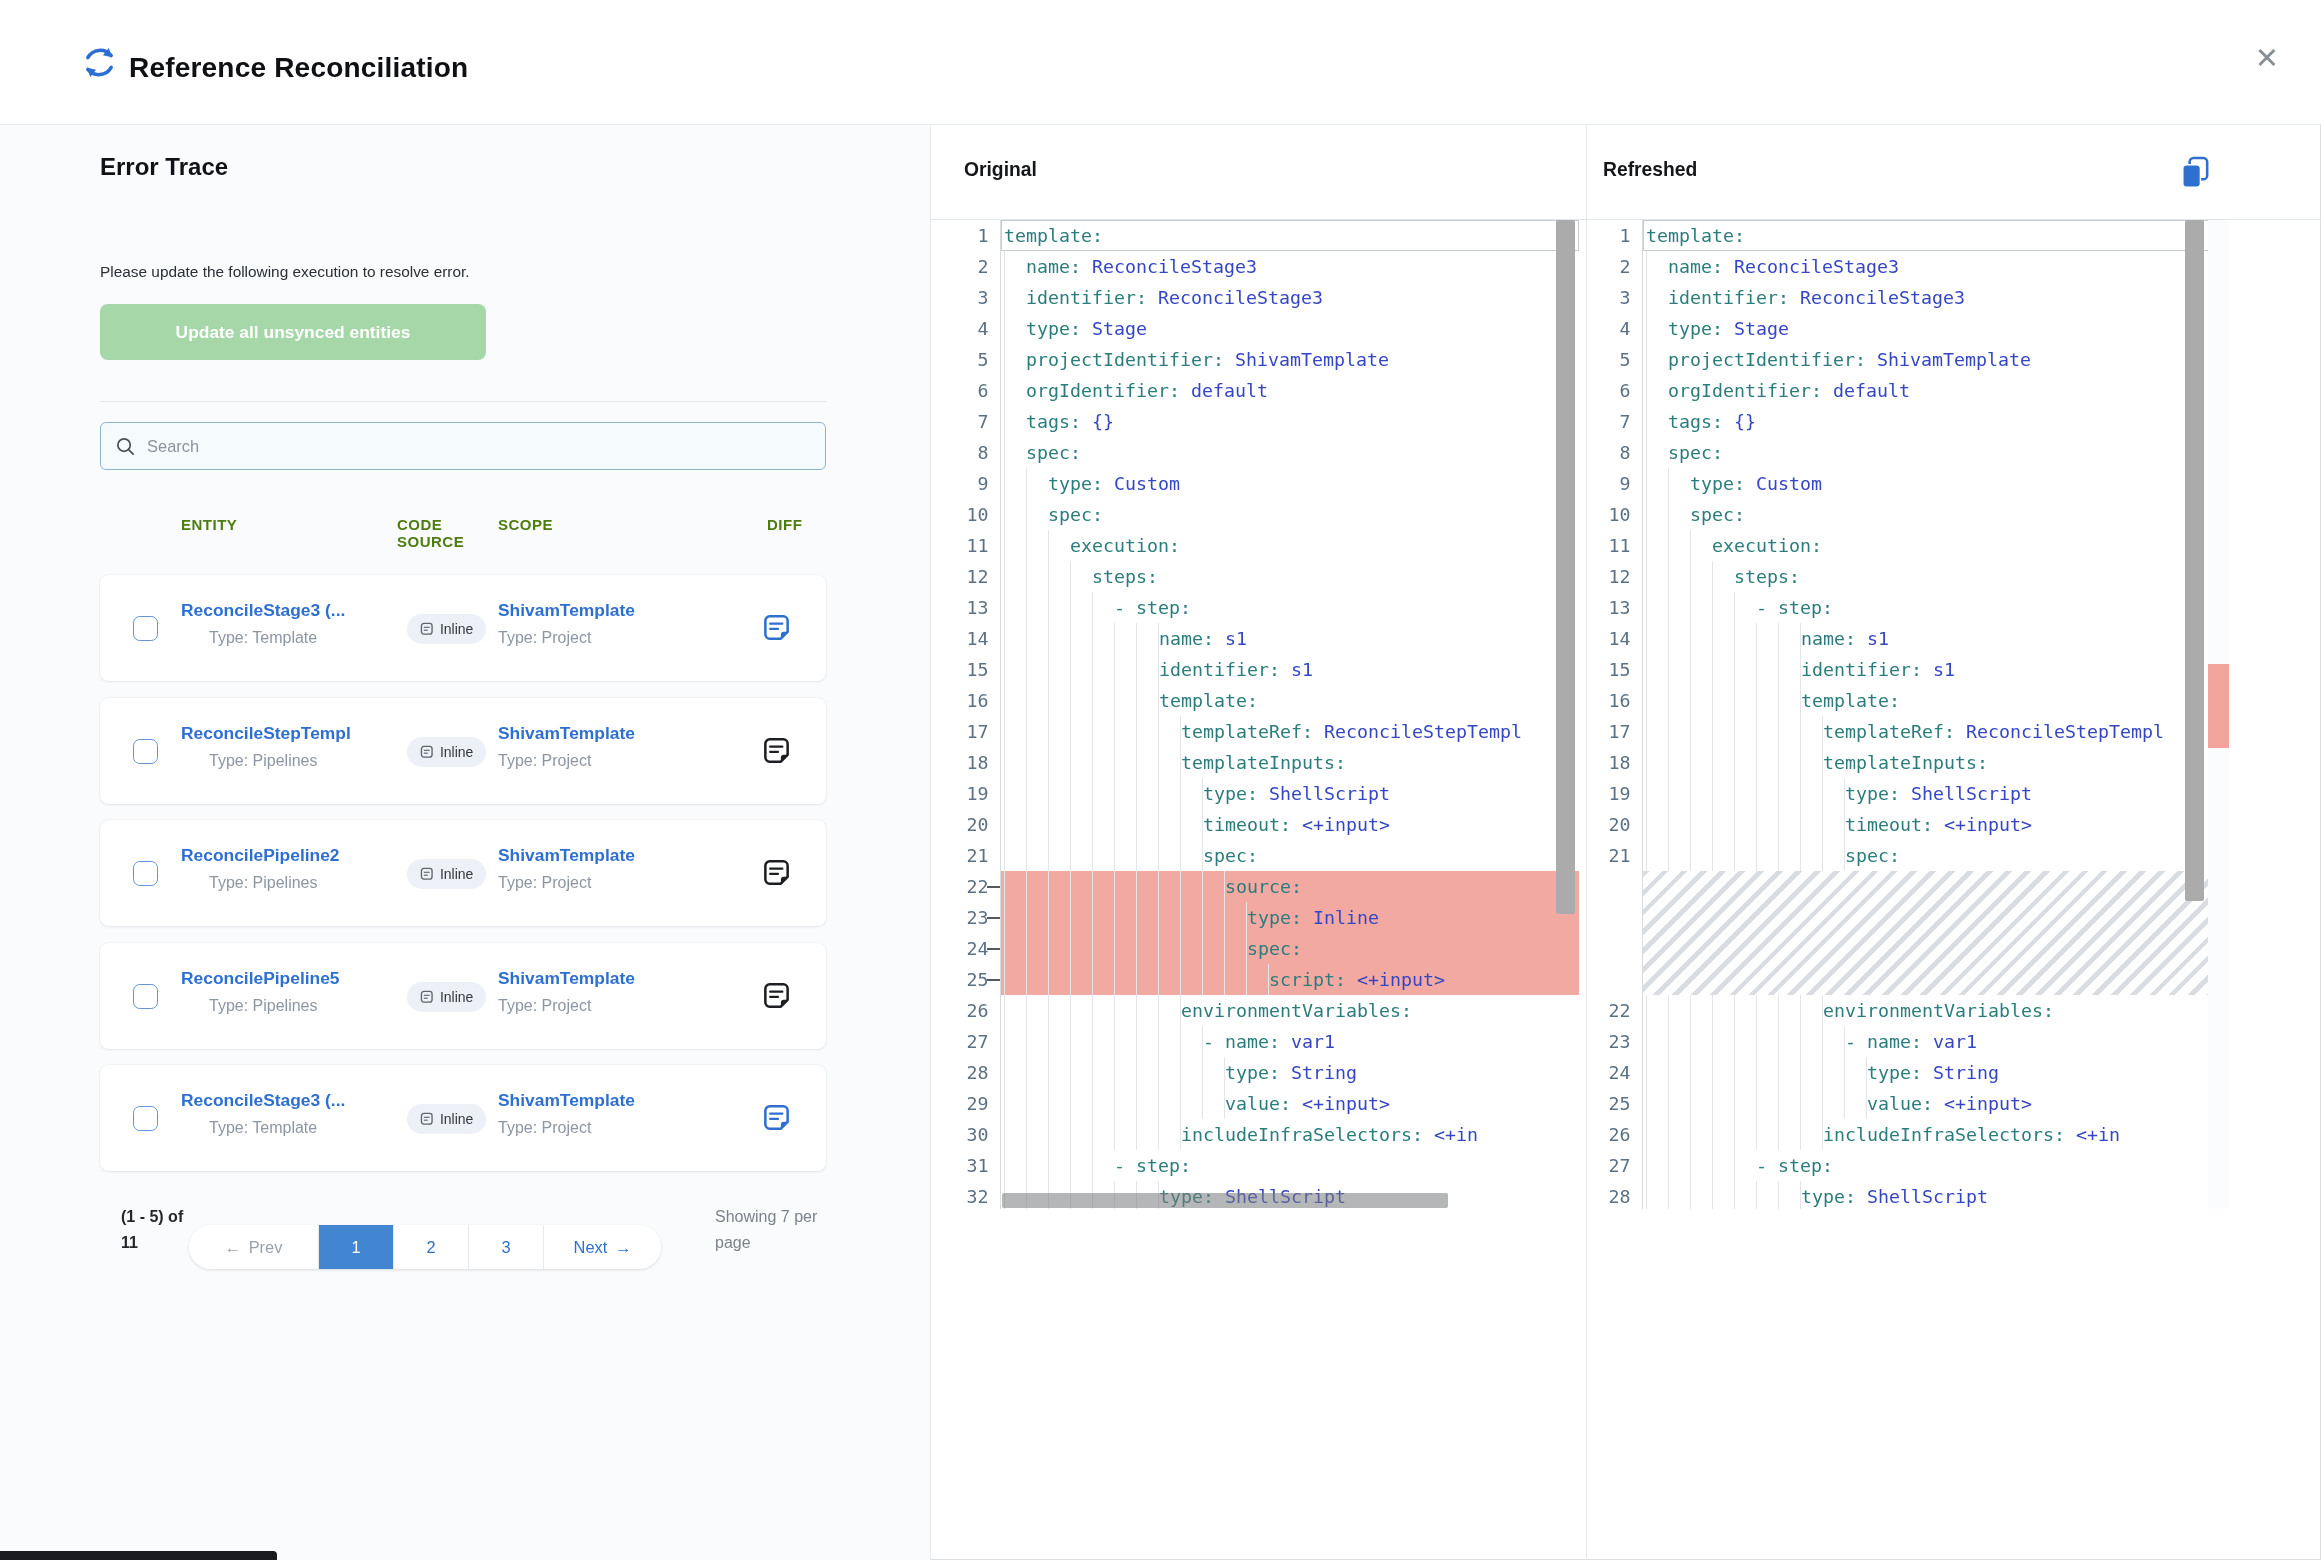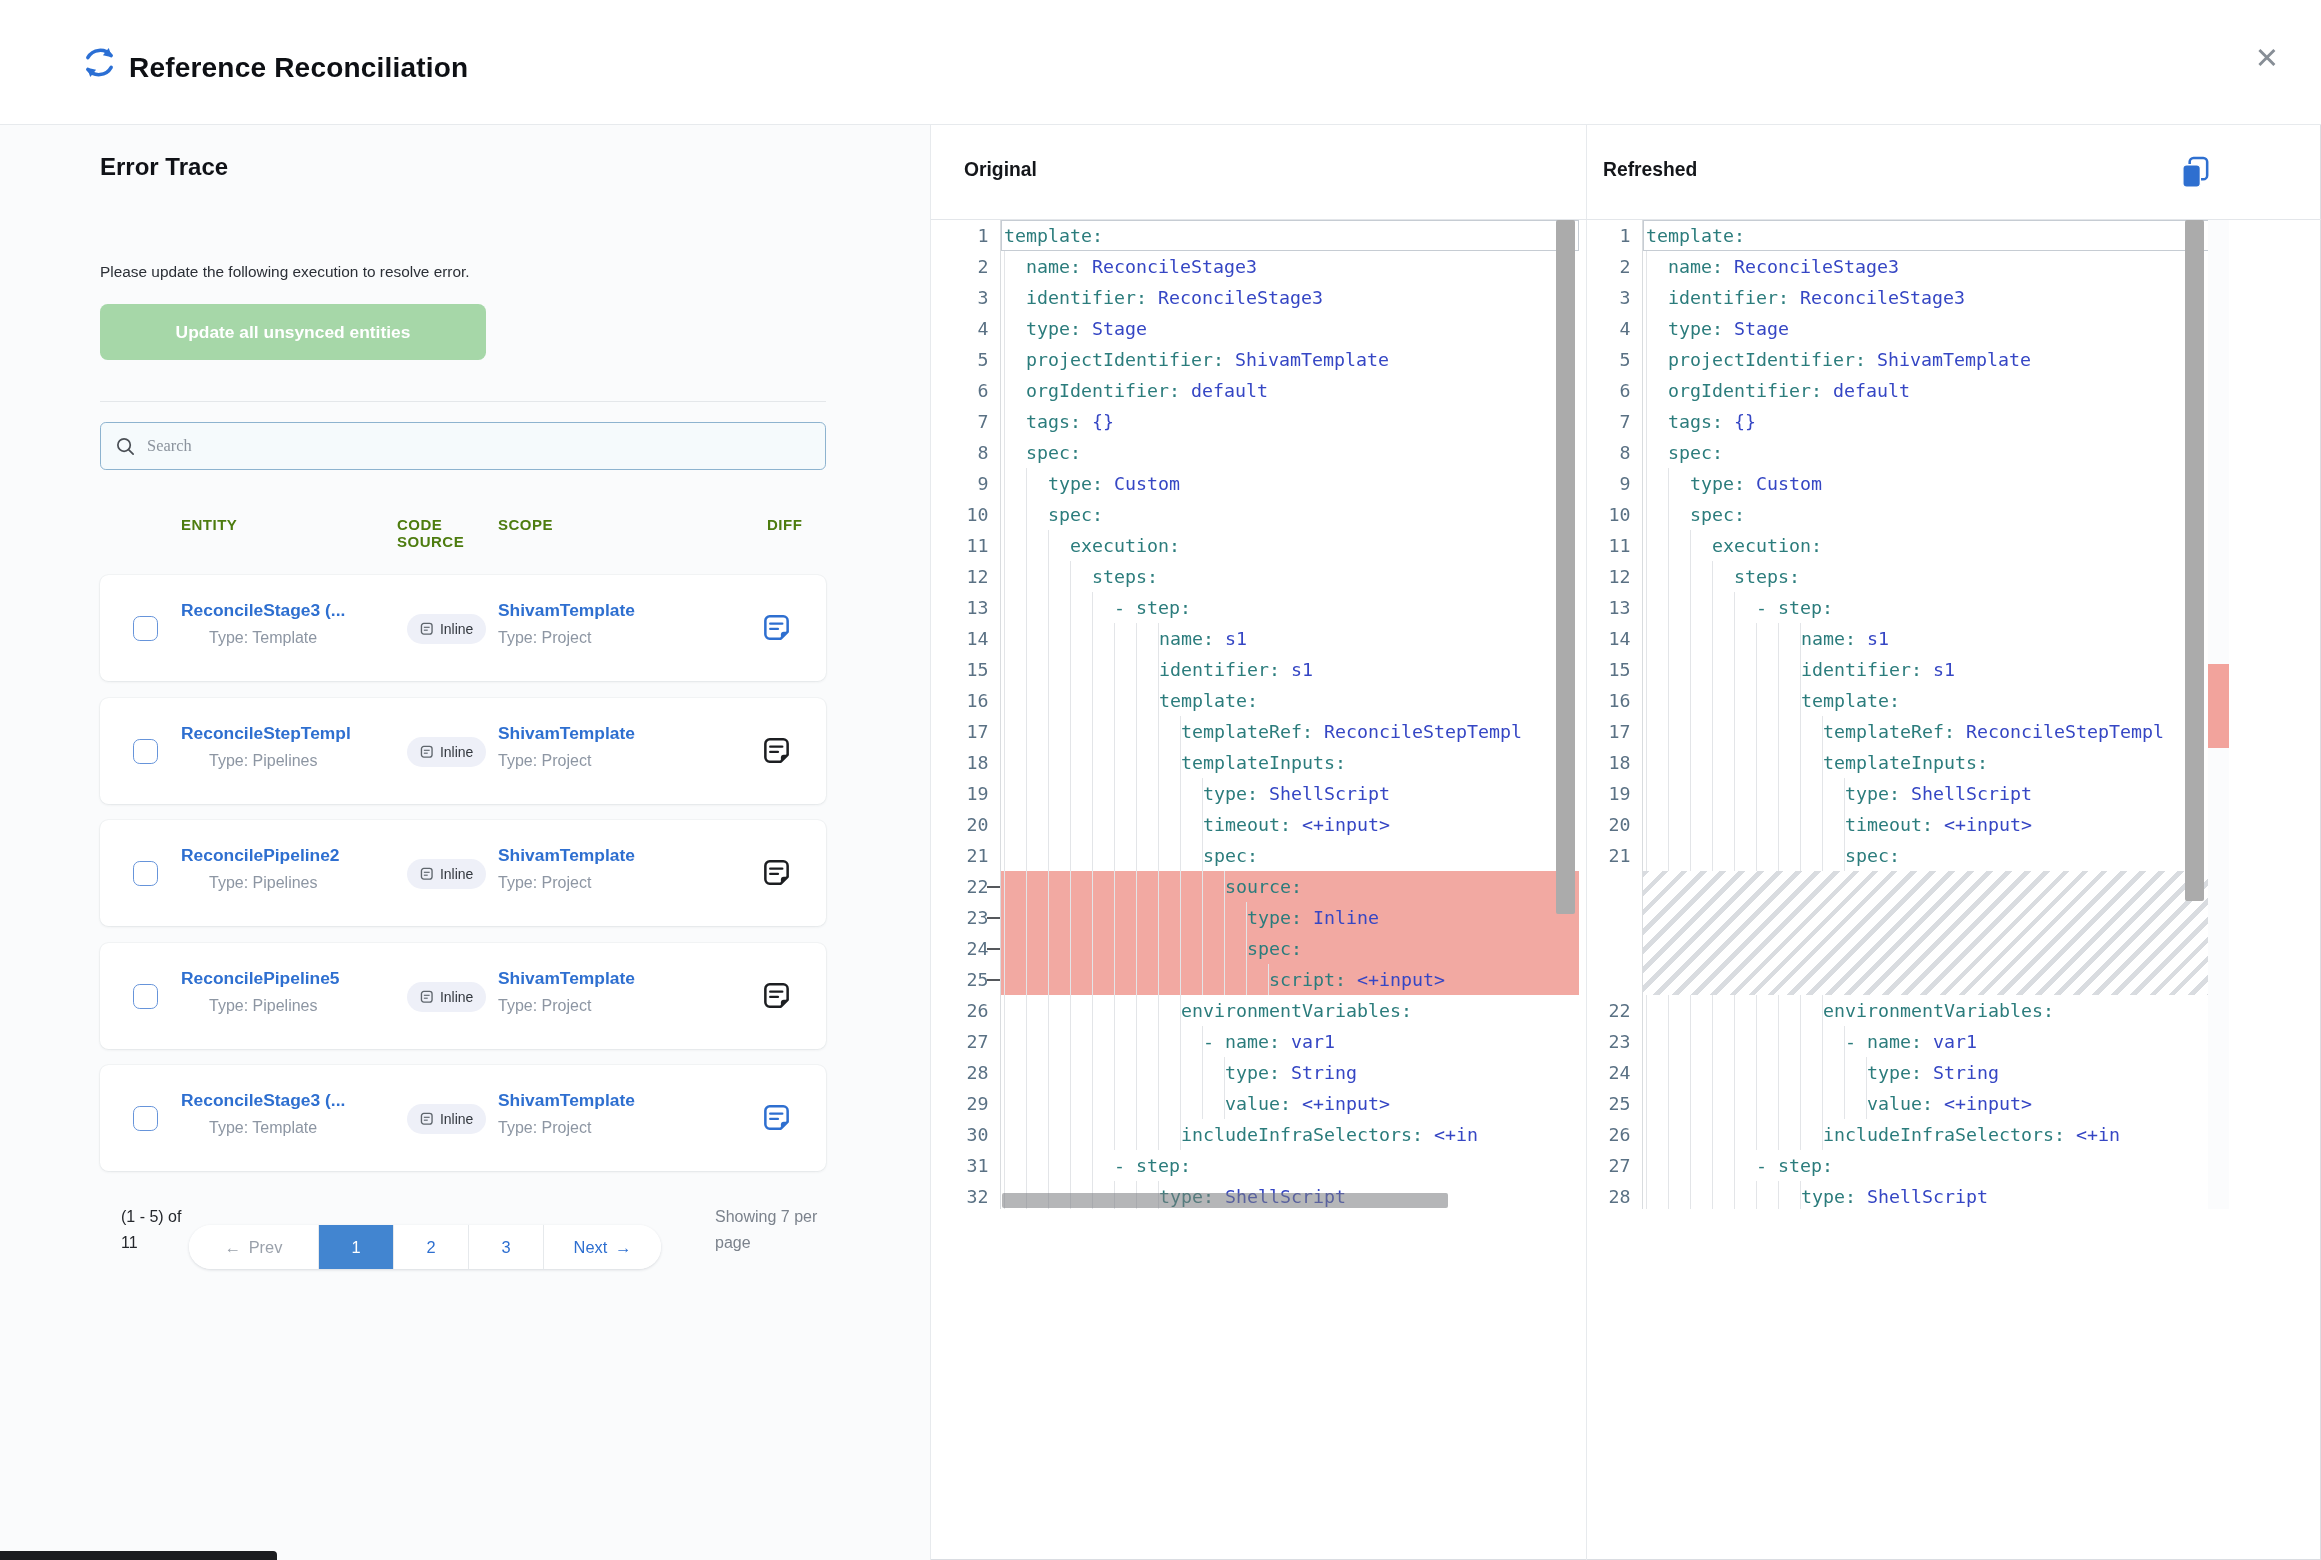--- a/index.html
+++ b/index.html
@@ -27,21 +27,21 @@
   .et-p1 b { font-weight:700; color:#1c1f24; }
   .et-p2 { position:absolute; left:0; top:139px; width:618px; font-size:15.4px; color:#2b2f36; }
   .update-btn { position:absolute; left:0; top:180px; width:386px; height:56px; border:none; border-radius:7.7px;
                 background:#a6d7a8; color:#ffffff; font-size:17.4px; font-weight:700; cursor:pointer;
                 font-family:"Liberation Sans", sans-serif; }
   .sep { position:absolute; left:0; top:277px; width:726px; height:1px; background:#e4e7ea; }
   .search-box { position:absolute; left:0; top:298px; width:726px; height:48px; border:1px solid #8db3cf;
                 border-radius:5.8px; background:#f5fafc; display:flex; align-items:center; padding:0 13.5px; }
   .search-box svg { flex:0 0 auto; margin-right:11.6px; }
   .search-input { flex:1; border:none; outline:none; background:transparent; font-size:16.4px; color:#3a3f46;
-                  font-family:Liberation Serif, serif; }
+                  font-family:Liberation Sans, sans-serif; }
   .search-input::placeholder { color:#8b939d; }
 
   .thead { position:absolute; left:0; top:384px; width:726px; height:58px; }
   .th { position:absolute; font-size:15px; font-weight:700; color:#4d7c0f; letter-spacing:0.5px; line-height:17.4px; }
   .th-entity { left:81px; top:7.7px; }
   .th-code { left:297px; top:7.7px; width:83px; }
   .th-scope { left:398px; top:7.7px; }
   .th-diff { left:667px; top:7.7px; }
 
   .card { position:absolute; left:0; width:726px; height:106px; background:#ffffff; border-radius:8.7px;
@@ -52,21 +52,21 @@
               white-space:nowrap; }
   .ent-type { position:absolute; left:81px; top:54px; font-size:16px; color:#8d96a3;margin-left:28px; }
   .badge { position:absolute; left:307px; top:39px; height:30px; display:inline-flex; align-items:center; gap:6.8px;
            background:#eef0f8; border-radius:15.4px; padding:0 12.6px; font-size:14px; color:#33383f; }
   .scope-name { position:absolute; left:398px; top:25px; font-size:17.4px; font-weight:600; color:#2e6fd0; cursor:pointer; }
   .scope-type { position:absolute; left:398px; top:54px; font-size:16px; color:#8d96a3; }
   .diff-btn { position:absolute; left:660px; top:37px; width:33px; height:33px; background:transparent; border:none; cursor:pointer; }
 
   
   .pag { position:absolute; left:0; top:1078px; width:726px; height:116px; }
-  .pag-range { position:absolute; left:21px; top:1.9px; width:77px; font-size:16px; font-weight:400; color:#24272c; line-height:26px; }
+  .pag-range { position:absolute; left:21px; top:1.9px; width:77px; font-size:16px; font-weight:700; color:#24272c; line-height:26px; }
   .pill { position:absolute; left:89px; top:23px; height:44px; display:flex; background:#fff; border-radius:22px;
           box-shadow:0 1px 2.9px rgba(40,50,70,.16); overflow:hidden; }
   .pill > * { border:none; background:#fff; font-size:16.4px; font-family:"Liberation Sans", sans-serif; cursor:pointer;
               display:flex; align-items:center; justify-content:center; border-right:1px solid #e6e9ec; }
   .pill .prev { width:130px; color:#9aa1ab; gap:7.7px; }
   .pill .page { width:75px; color:#2e6fd0; }
   .pill .page.active { background:#4285d0; color:#fff; }
   .pill .next { width:117px; color:#2e6fd0; gap:7.7px; border-right:none; }
   .pag-showing { position:absolute; left:615px; top:1.9px; width:106px; font-size:16px; color:#7b828c; line-height:26px; }
 

